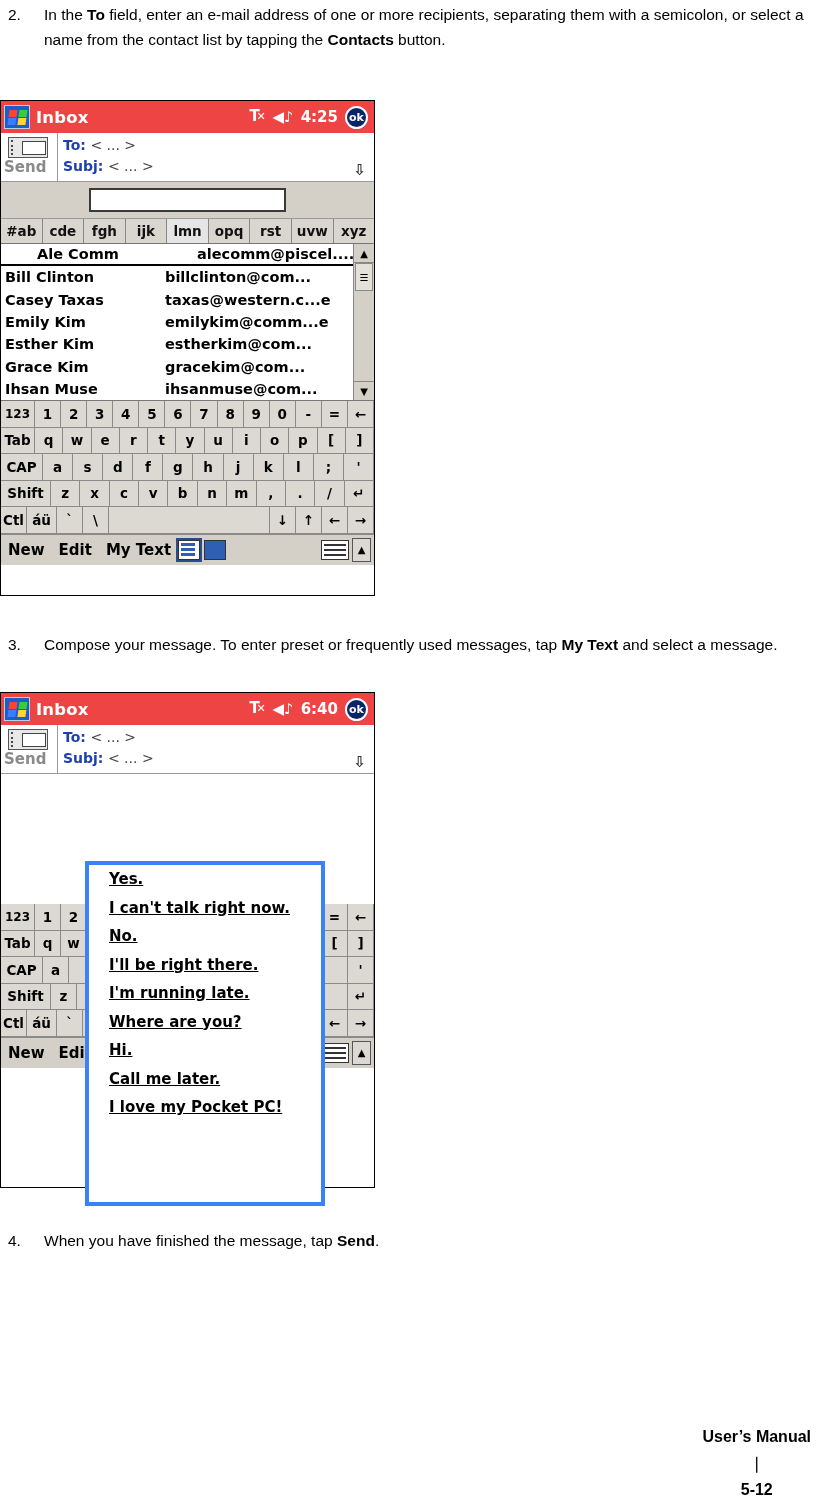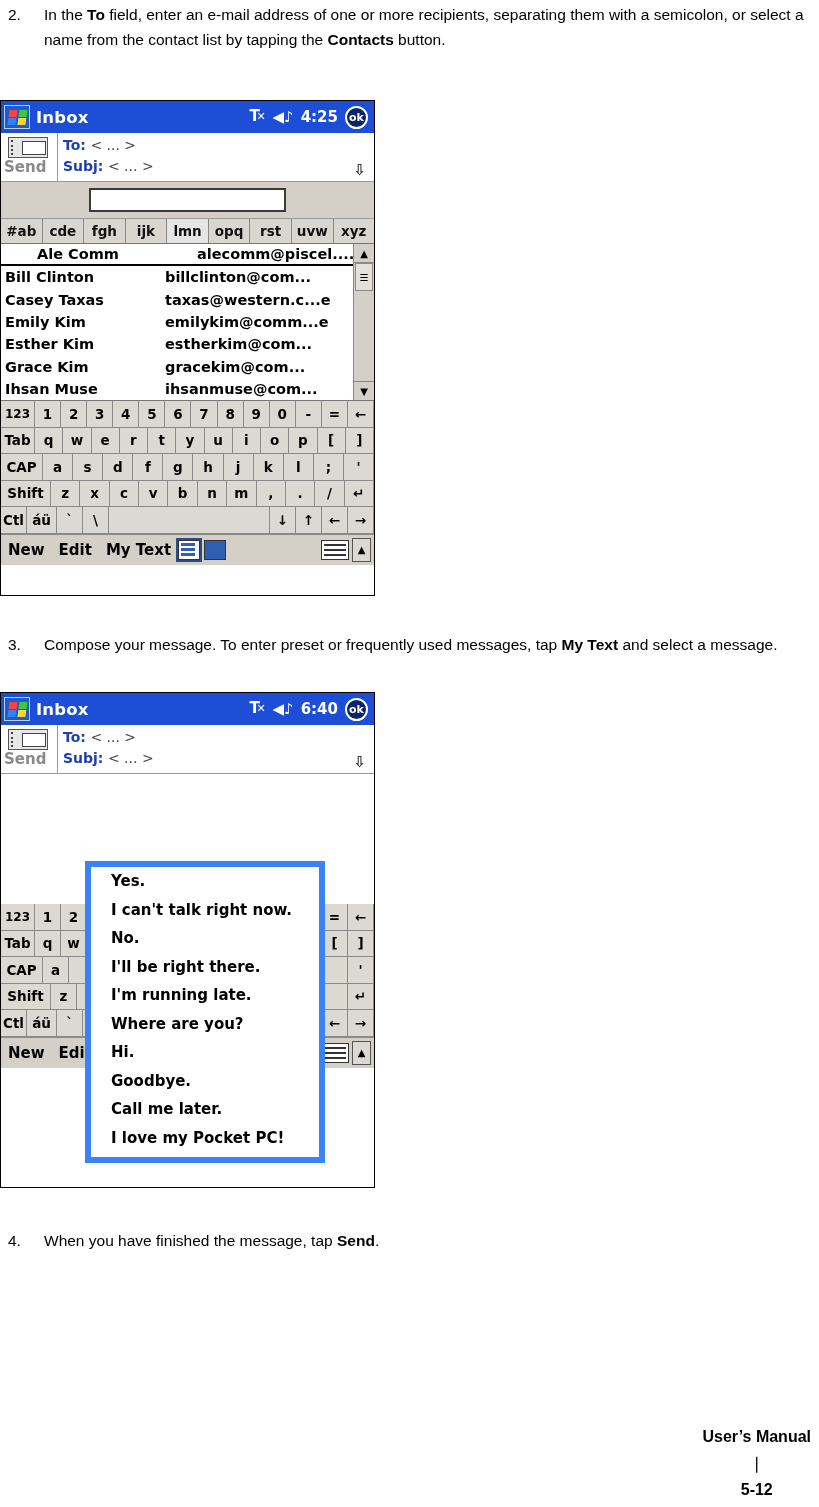--- a/index.html
+++ b/index.html
@@ -50,21 +50,21 @@
     box-sizing: border-box;
     font-family: "DejaVu Sans", sans-serif;
   }
   #pda1 { left: 0px; top: 100px; width: 375px; height: 496px; }
   #pda2 { left: 0px; top: 692px; width: 375px; height: 496px; }
 
   
   .titlebar {
     position: relative;
     height: 32px;
-    background: #1d4ed8;
+    background: #ef4444;
     display: flex;
     align-items: center;
     color: #ffffff;
   }
   .winlogo {
     width: 26px;
     height: 24px;
     margin-left: 3px;
     margin-right: 6px;
     position: relative;
@@ -375,25 +375,26 @@
     display: flex; align-items: center; justify-content: center;
     font-size: 10px;
   }
 
   
   .mytext-pop {
     position: absolute;
     left: 84px;
     top: 168px;
     width: 240px;
-    height: 302px;
+    height: 345px;
     background: #ffffff;
-    border: 6px solid #3b82f6;
+    border: 4px solid #3b82f6;
     box-sizing: border-box;
     z-index: 5;
+    text-decoration: underline;
   }
   .mt-item {
     font-size: 15px;
     font-weight: bold;
     padding-left: 20px;
     height: 28.5px;
     line-height: 28.5px;
     color: #000;
   }
 
@@ -697,21 +698,20 @@
     </div>
 
     <div class="mytext-pop">
       <div class="mt-item">Yes.</div>
       <div class="mt-item">I can't talk right now.</div>
       <div class="mt-item">No.</div>
       <div class="mt-item">I'll be right there.</div>
       <div class="mt-item">I'm running late.</div>
       <div class="mt-item">Where are you?</div>
       <div class="mt-item">Hi.</div>
-      <div class="mt-item">Goodbye.</div>
       <div class="mt-item">Call me later.</div>
       <div class="mt-item">I love my Pocket PC!</div>
     </div>
   </div>
 
   <div class="step" id="step4">
     <div class="num">4.</div>
     <div class="txt"><span>When you have finished the message, tap </span><span class="b">Send</span><span>.</span></div>
   </div>
 

